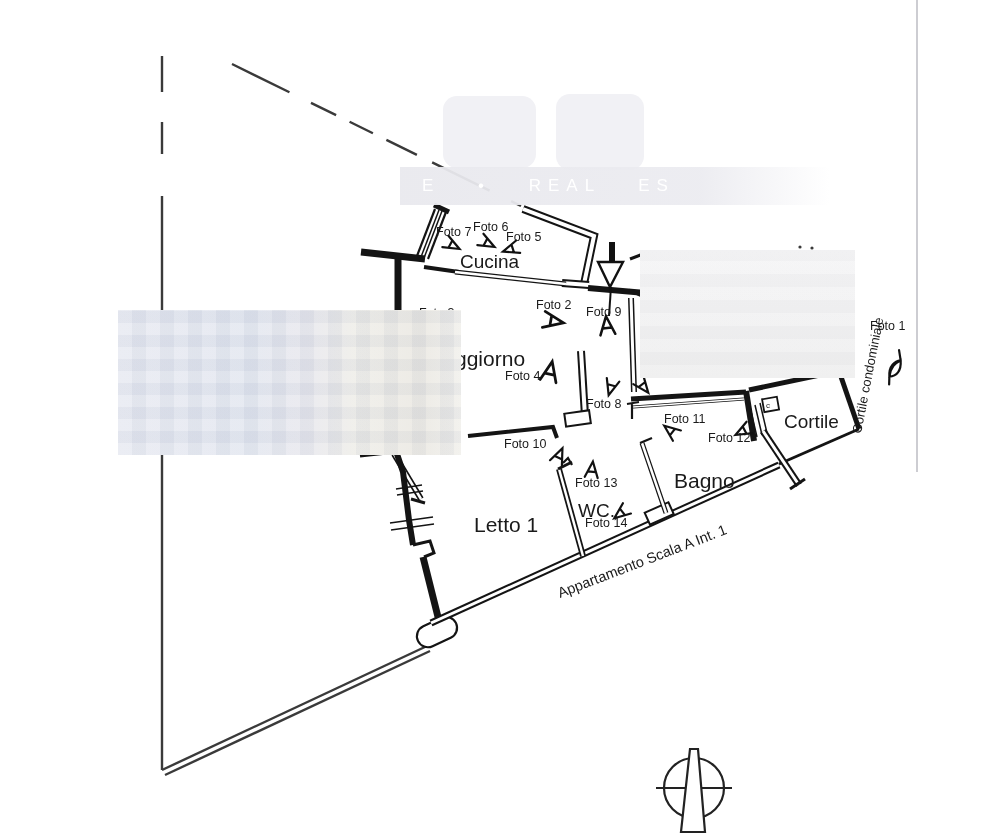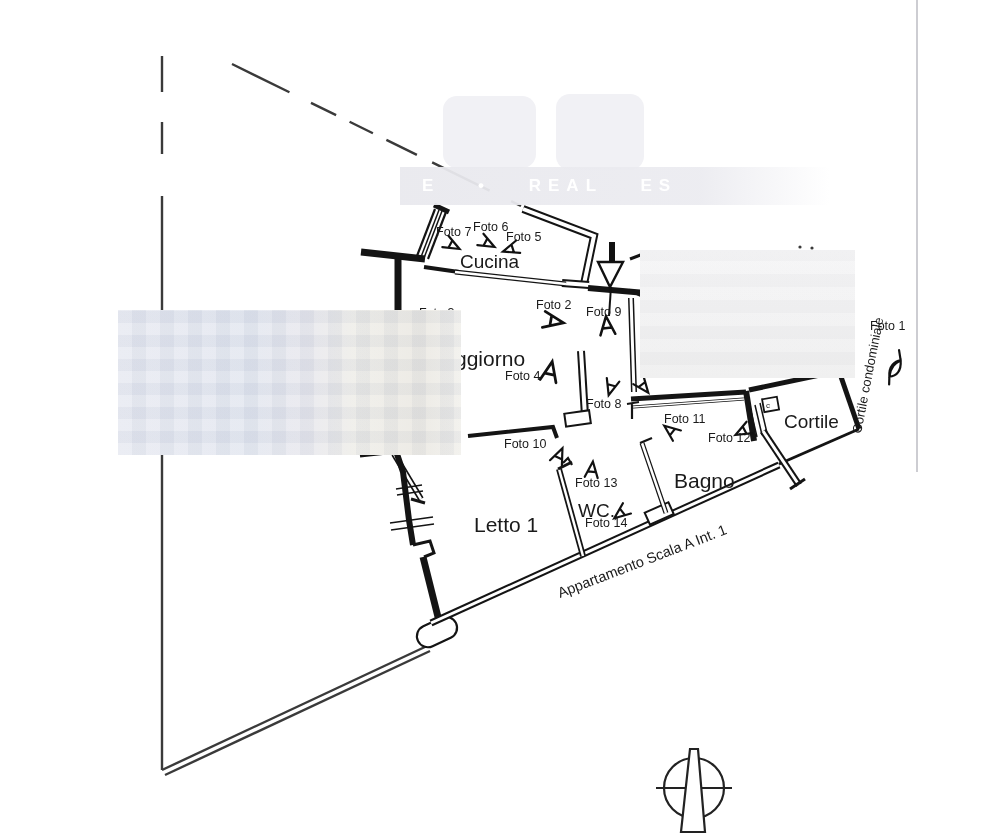--- a/index.html
+++ b/index.html
@@ -27,21 +27,21 @@
   .rlabel-lg{font-size:21px;}
   .flabel{font-size:12.5px;}
   .caption{font-size:14.5px;}
   .caption-sm{font-size:13px;}
   .ubox{font-size:8px;}
   
   .wm{position:absolute;z-index:3;}
   .wm-band{left:400px;top:167px;width:430px;height:38px;
     background:linear-gradient(90deg,rgba(233,233,238,.95) 0%,rgba(235,235,240,.92) 70%,rgba(246,246,248,0) 100%);
     display:flex;align-items:center;}
-  .wm-band span{color:#ffffff;font-weight:bold;font-size:17px;letter-spacing:7px;word-spacing:26px;
+  .wm-band span{color:#ffffff;font-weight:normal;font-size:17px;letter-spacing:7px;word-spacing:26px;
     padding-left:22px;white-space:nowrap;}
   .wm-big{background:#f1f1f5;border-radius:14px;}
   .wm-big.a{left:443px;top:96px;width:93px;height:72px;}
   .wm-big.b{left:556px;top:94px;width:88px;height:76px;}
   
   .blur{position:absolute;z-index:4;}
   .blur-left{left:118px;top:310px;width:343px;height:145px;
     background:
       repeating-linear-gradient(0deg, rgba(255,255,255,.07) 0 12px, rgba(110,125,165,.06) 12px 24px),
       repeating-linear-gradient(90deg, rgba(255,255,255,.05) 0 14px, rgba(95,110,150,.06) 14px 28px),

